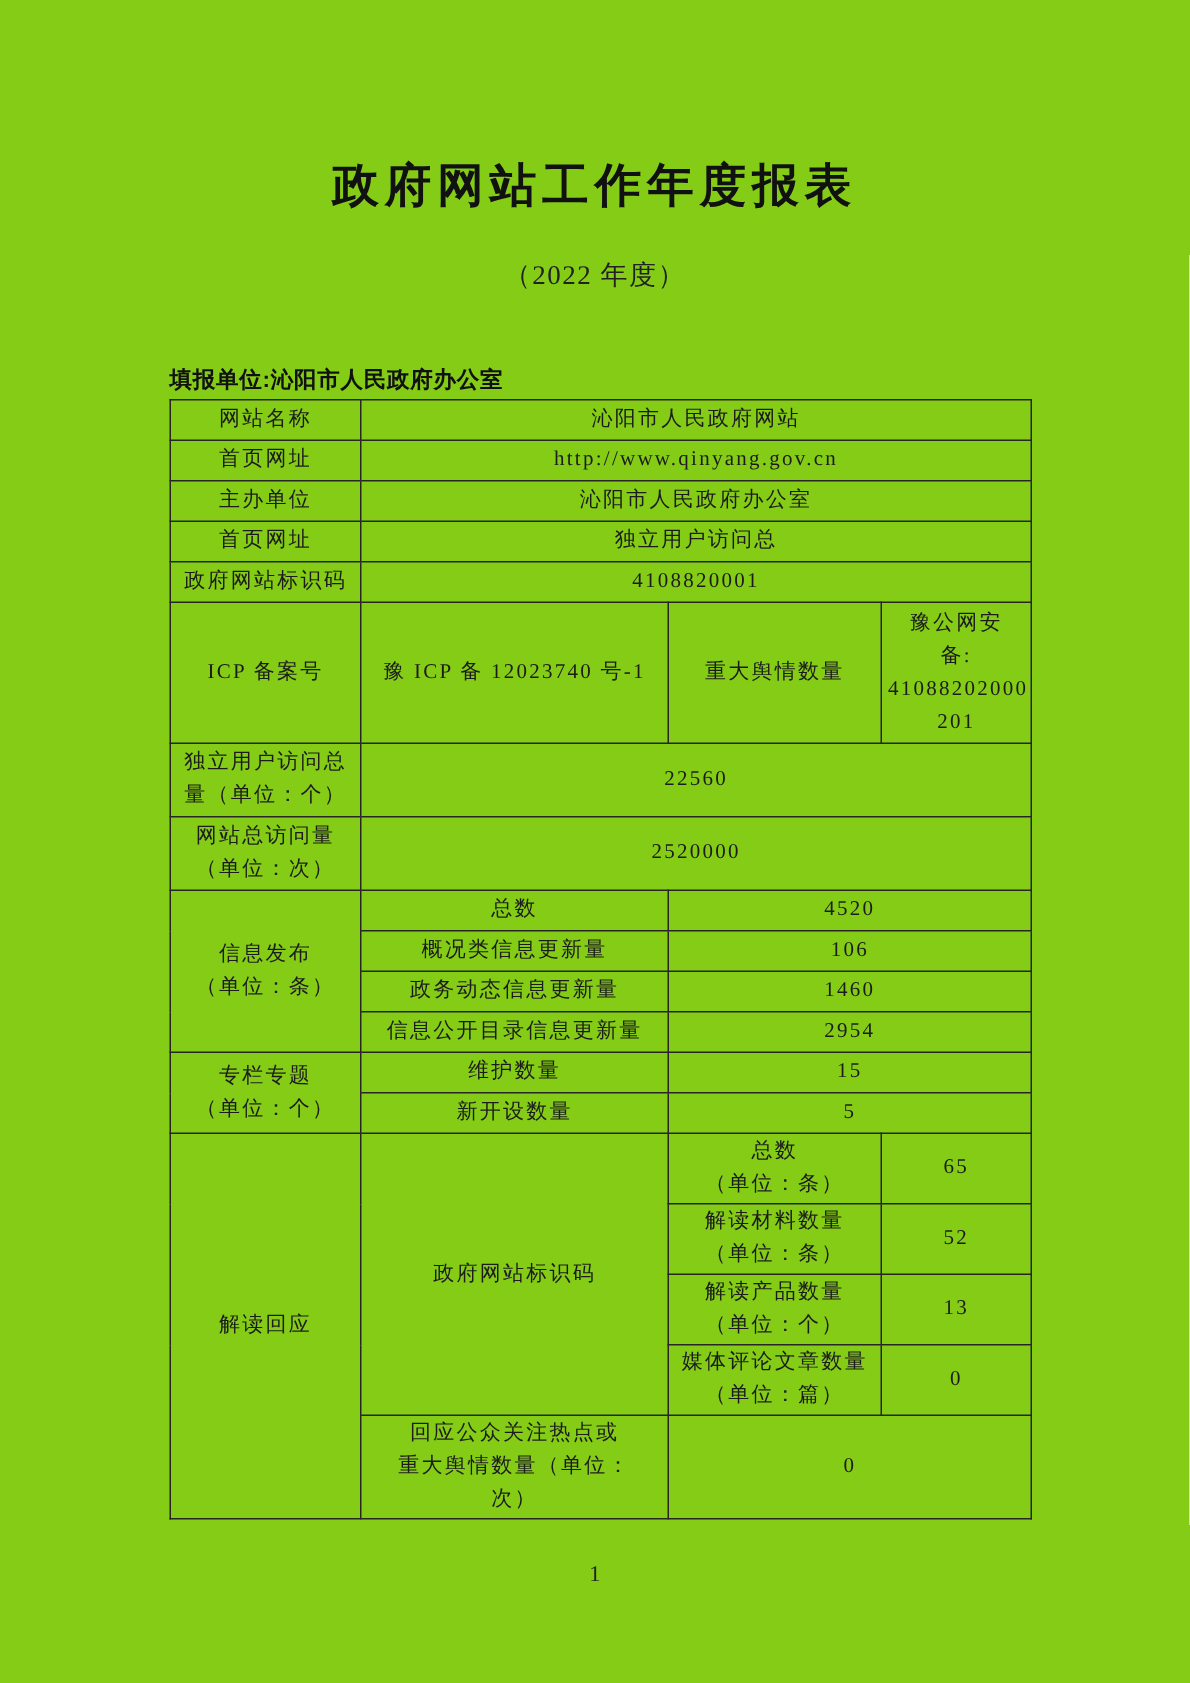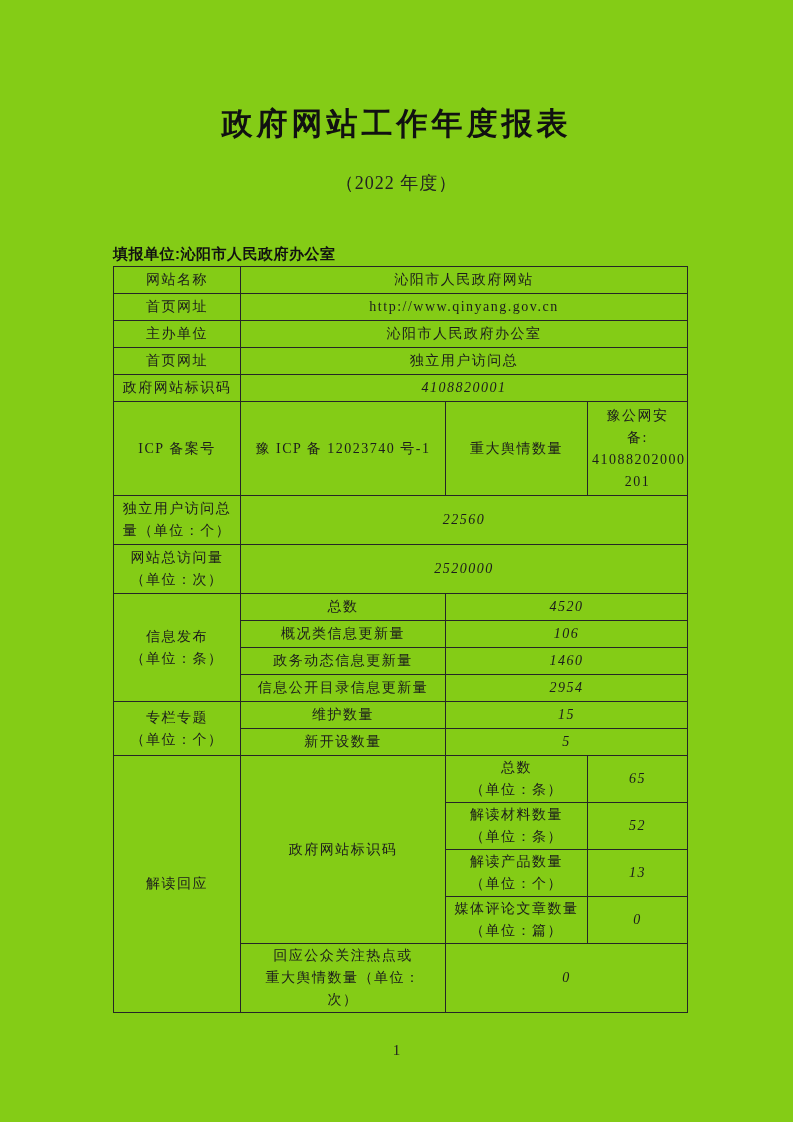--- a/index.html
+++ b/index.html
@@ -62,21 +62,21 @@
     white-space: pre-line;
     box-sizing: border-box;
     color: #1c1c1c;
     overflow: hidden;
   }
   tr.h27  { height: 27px; }
   tr.h94  { height: 94px; }
   tr.h49  { height: 49px; }
   tr.h46  { height: 46px; }
   tr.h68  { height: 68px; }
-  td.num { letter-spacing: 1px; font-style: italic; }
+  td.num { letter-spacing: 1px; }
   .page-number {
     margin-top: 27px;
     text-align: center;
     font-size: 15px;
     line-height: 20px;
     color: #222;
   }
 </style>
 </head>
 <body>

